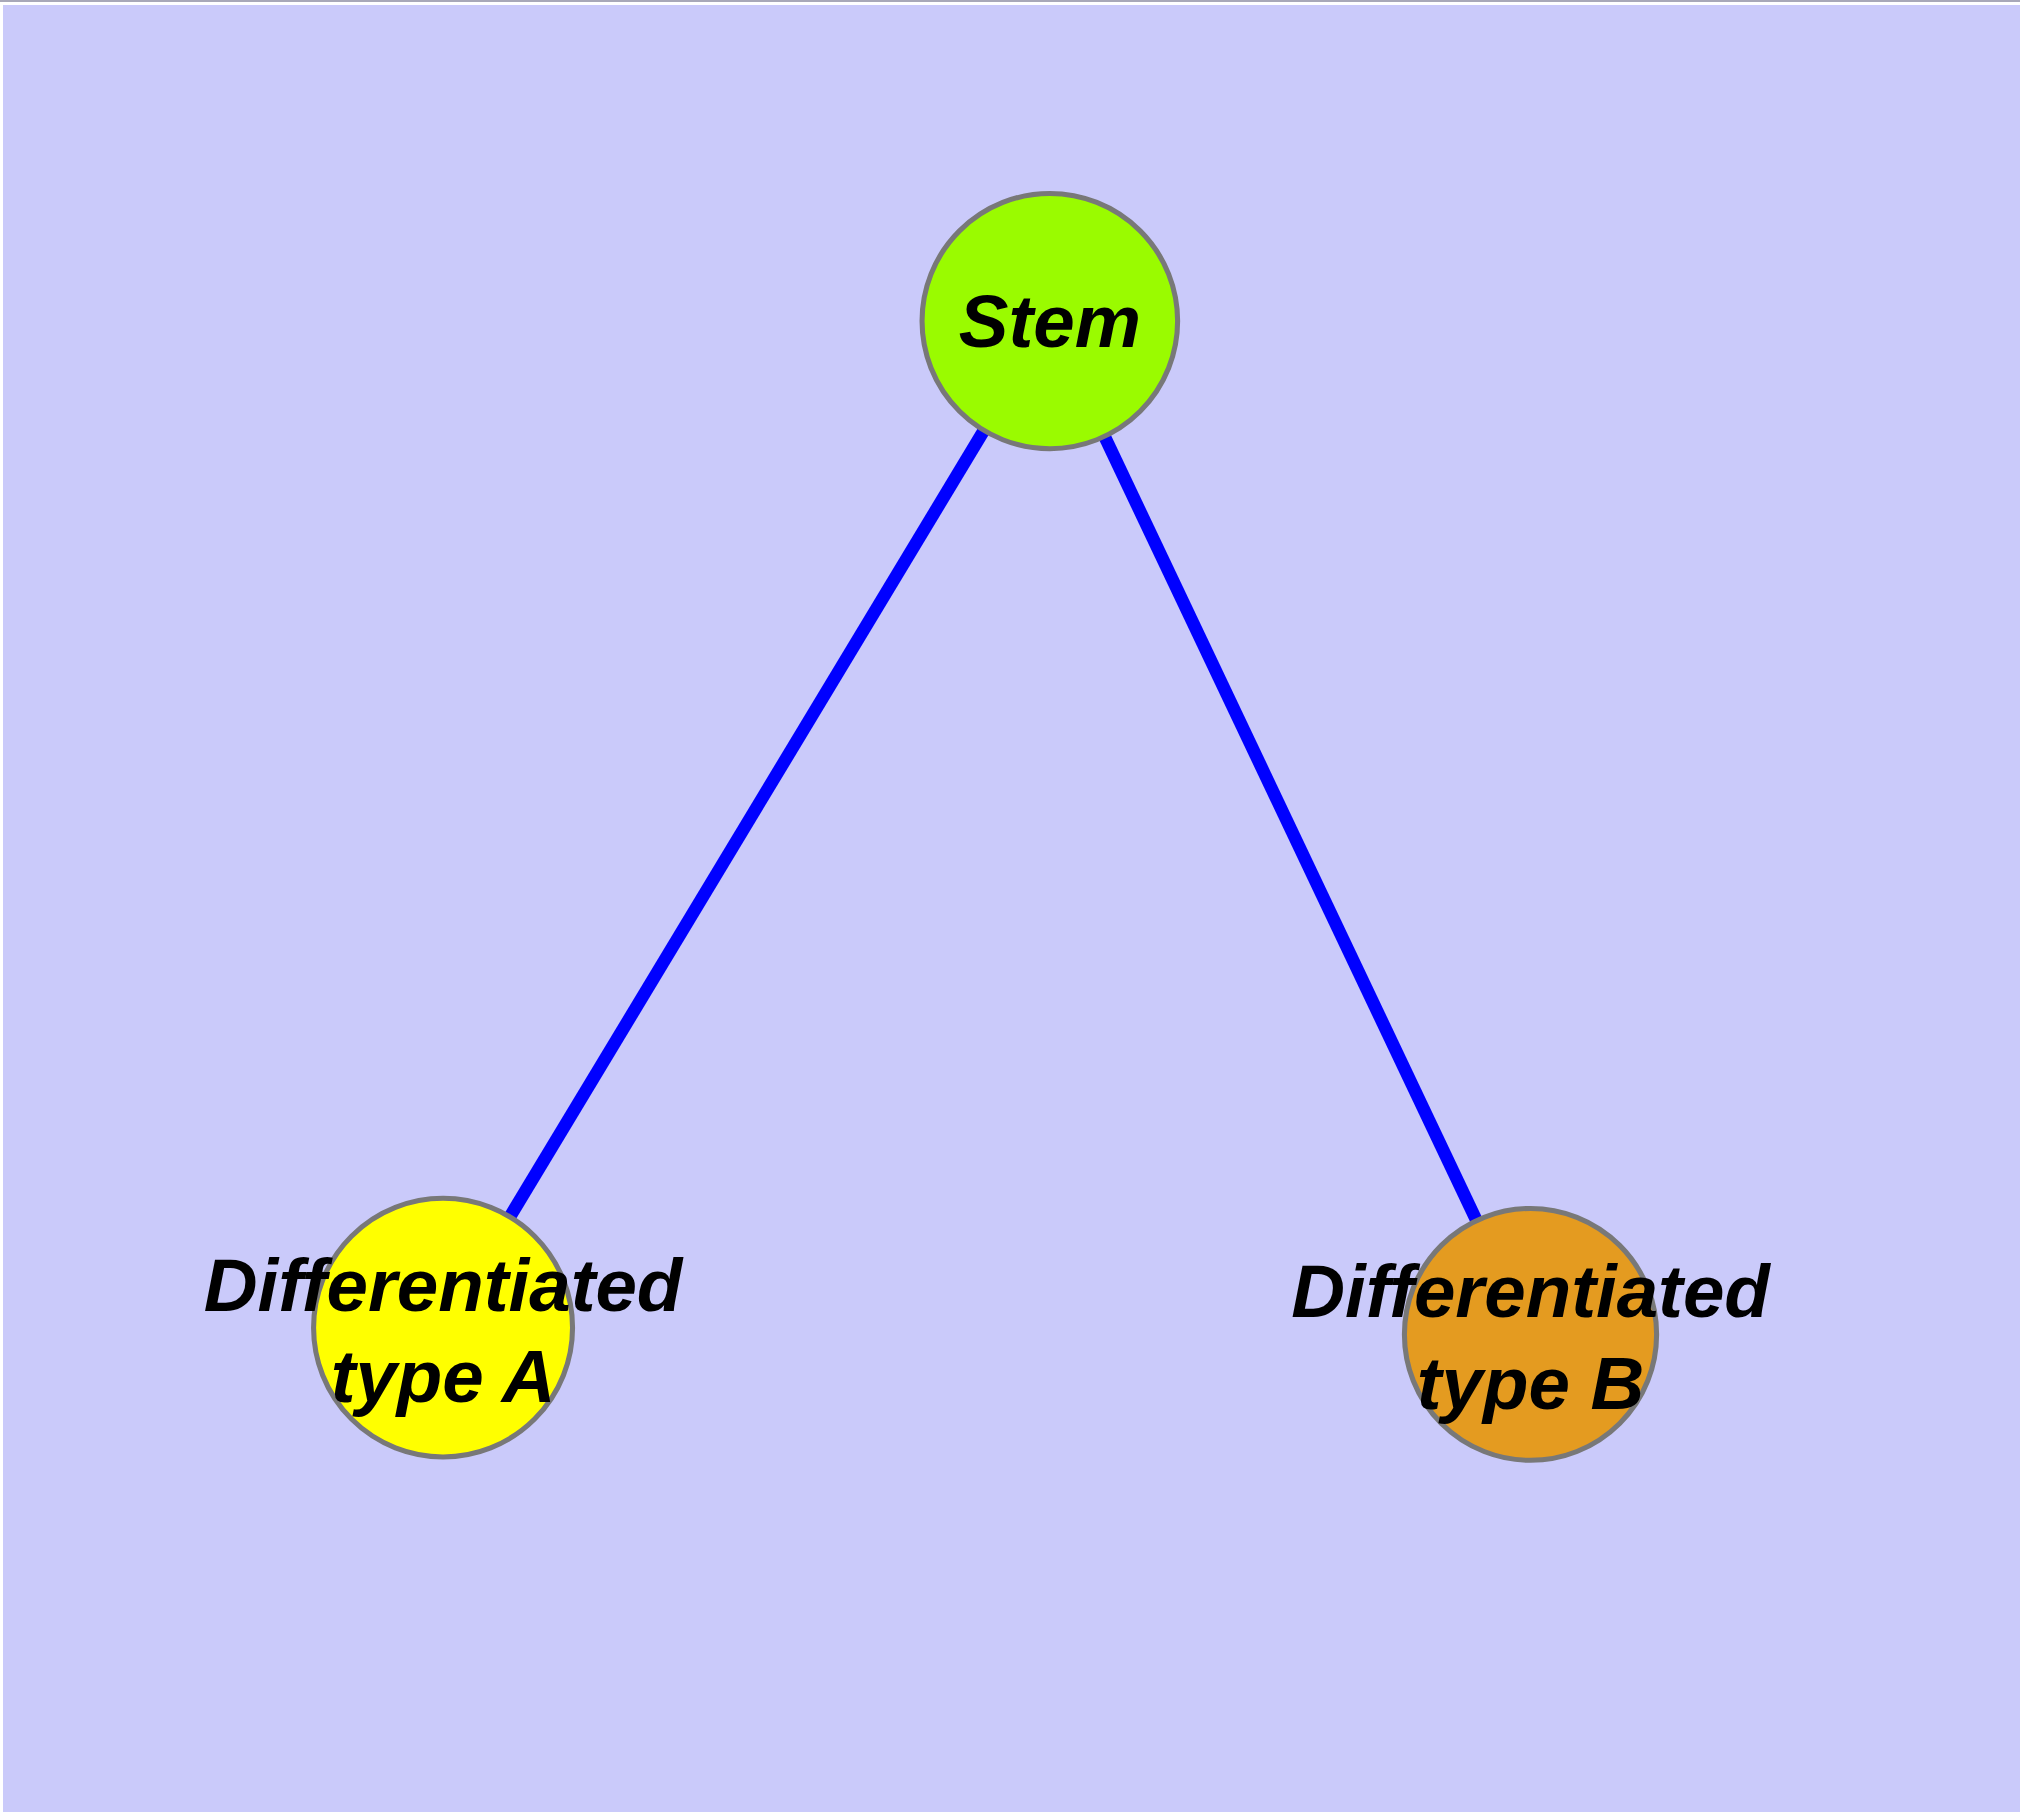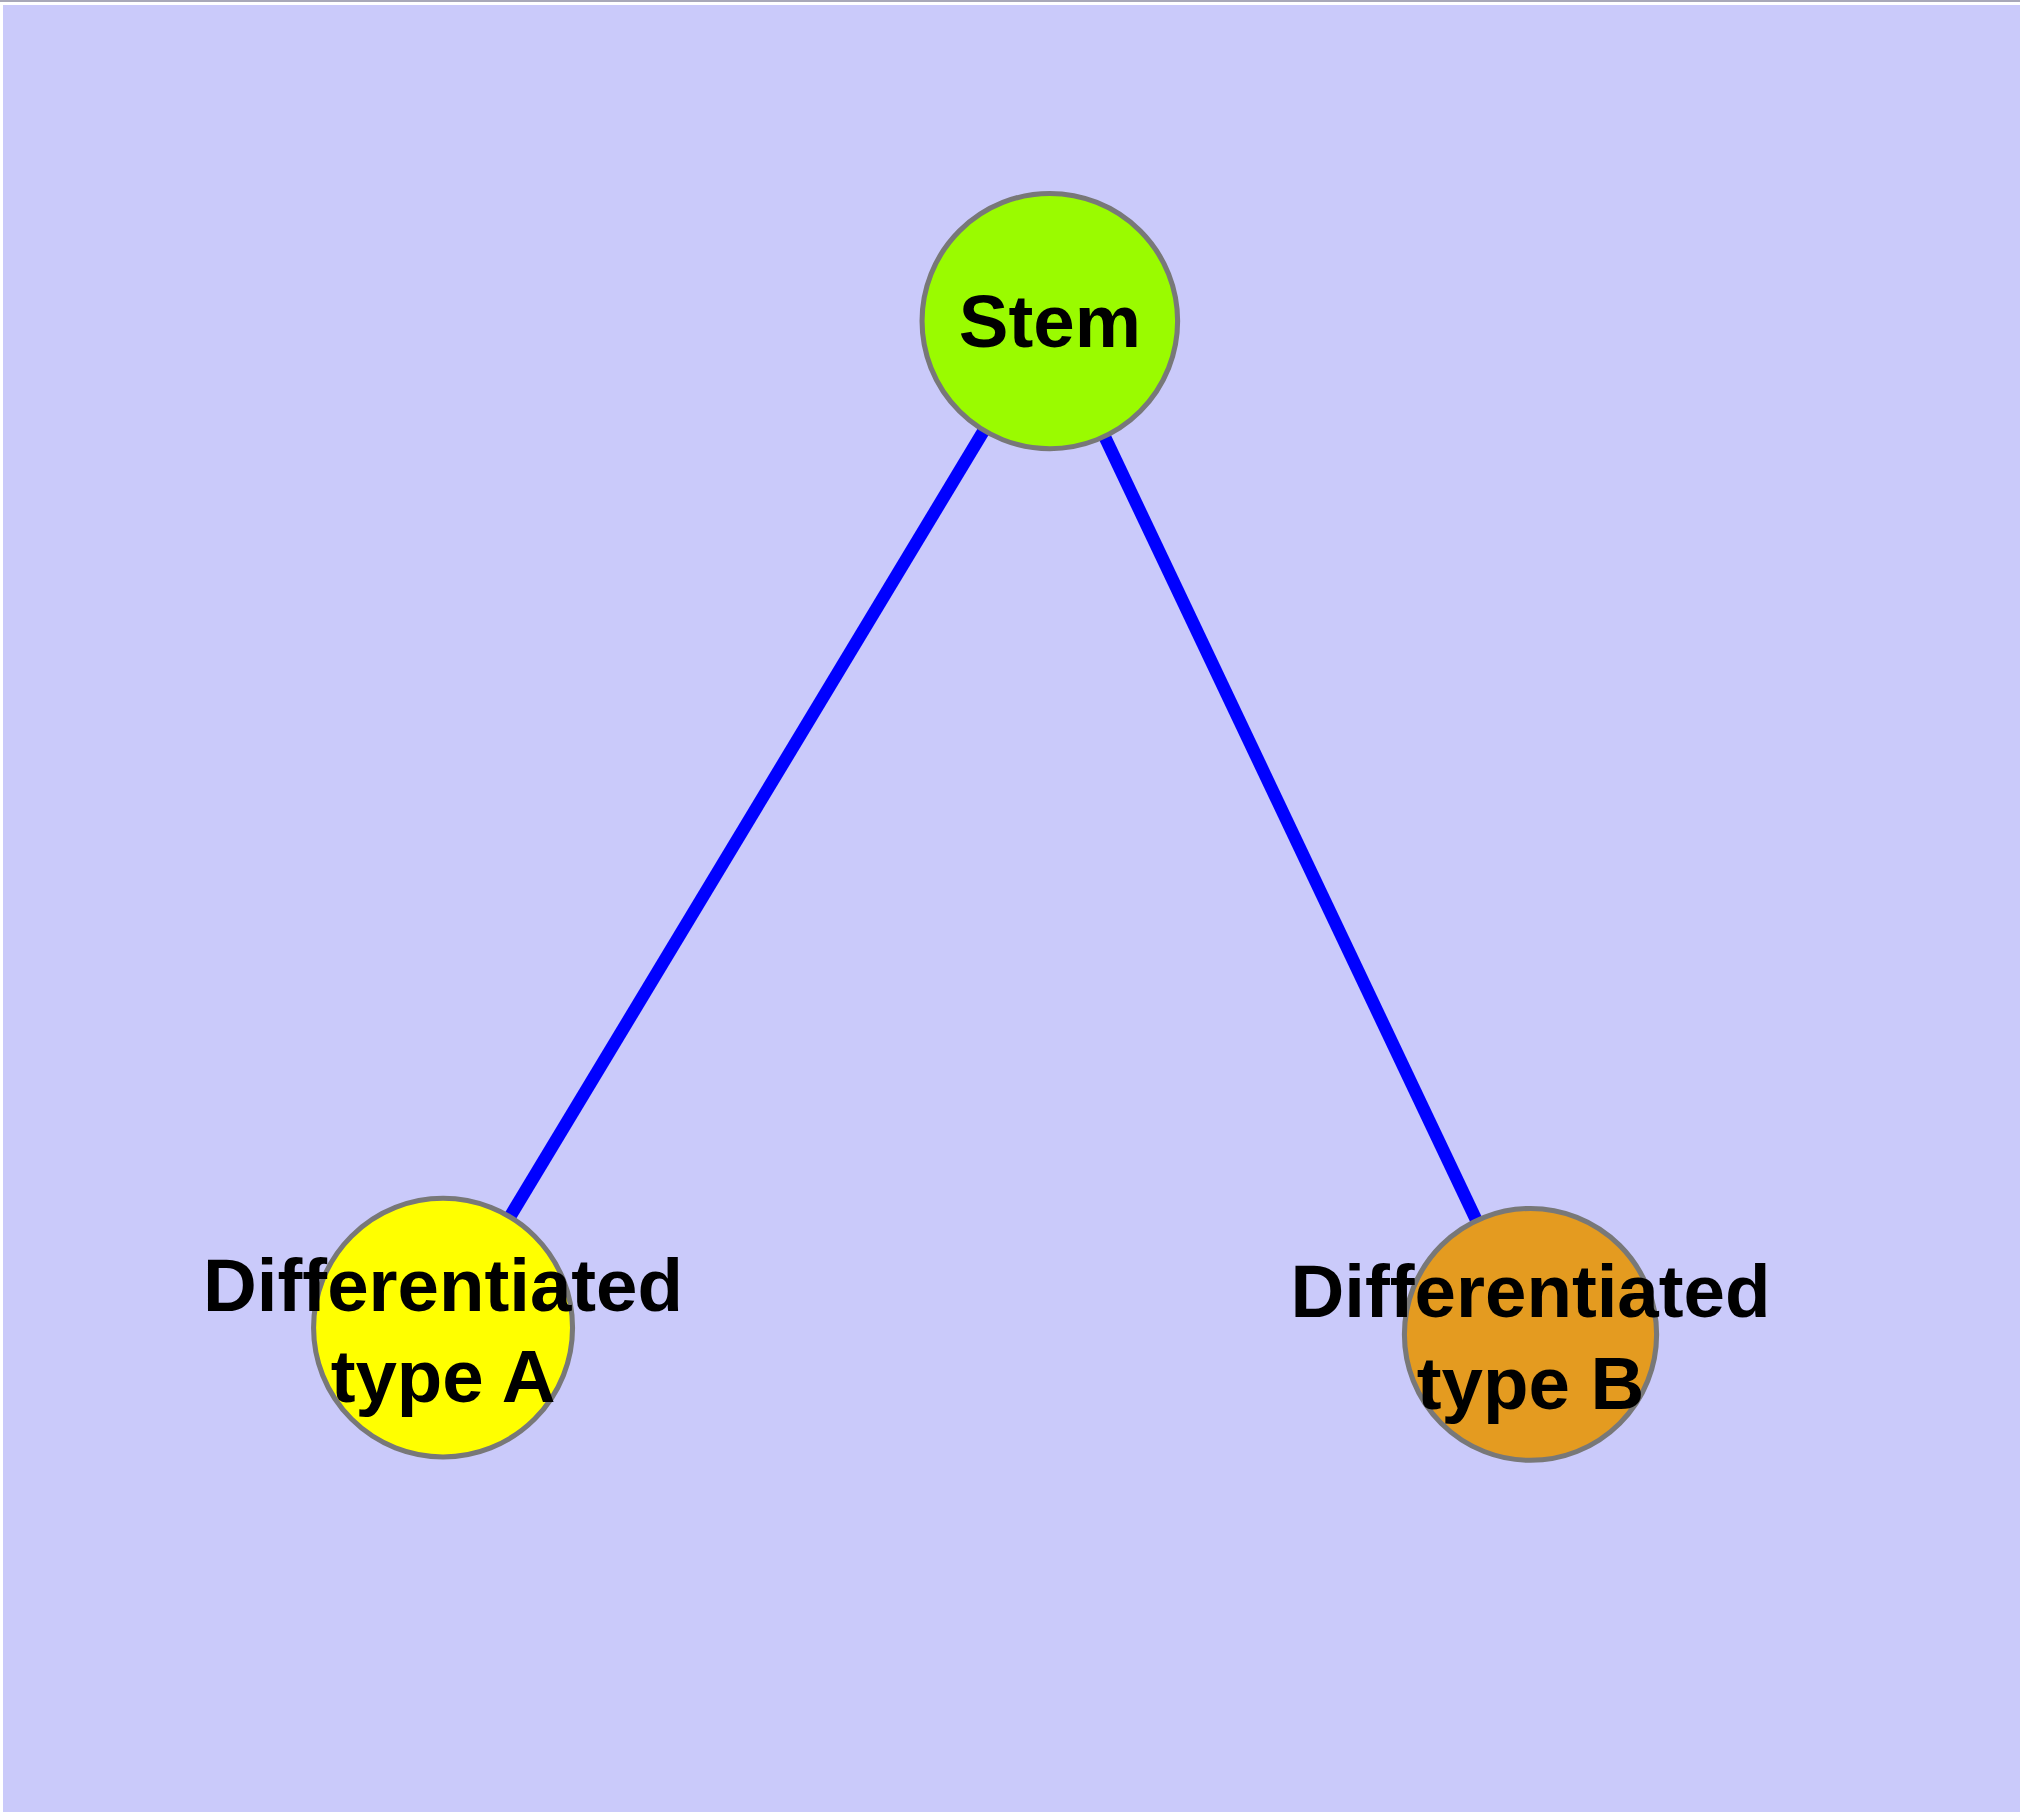--- a/index.html
+++ b/index.html
@@ -11,21 +11,21 @@
     overflow: hidden;
     font-family: "Liberation Sans", sans-serif;
   }
   .top-edge {
     position: absolute;
     top: 0; left: 0; right: 0;
     height: 1.7px;
   }
   .canvas {
     position: absolute;
-    top: 5.1px; left: 2.5px; right: 0; bottom: 0;
+    top: 5.1px; left: 2.5px; right: 0; bottom: 0; font-style: italic;
   }
   .canvas svg {
     display: block;
     width: 100%;
     height: 100%;
   }
   .node-label {
     font-family: "Liberation Sans", sans-serif;
     font-weight: bold;
   }

